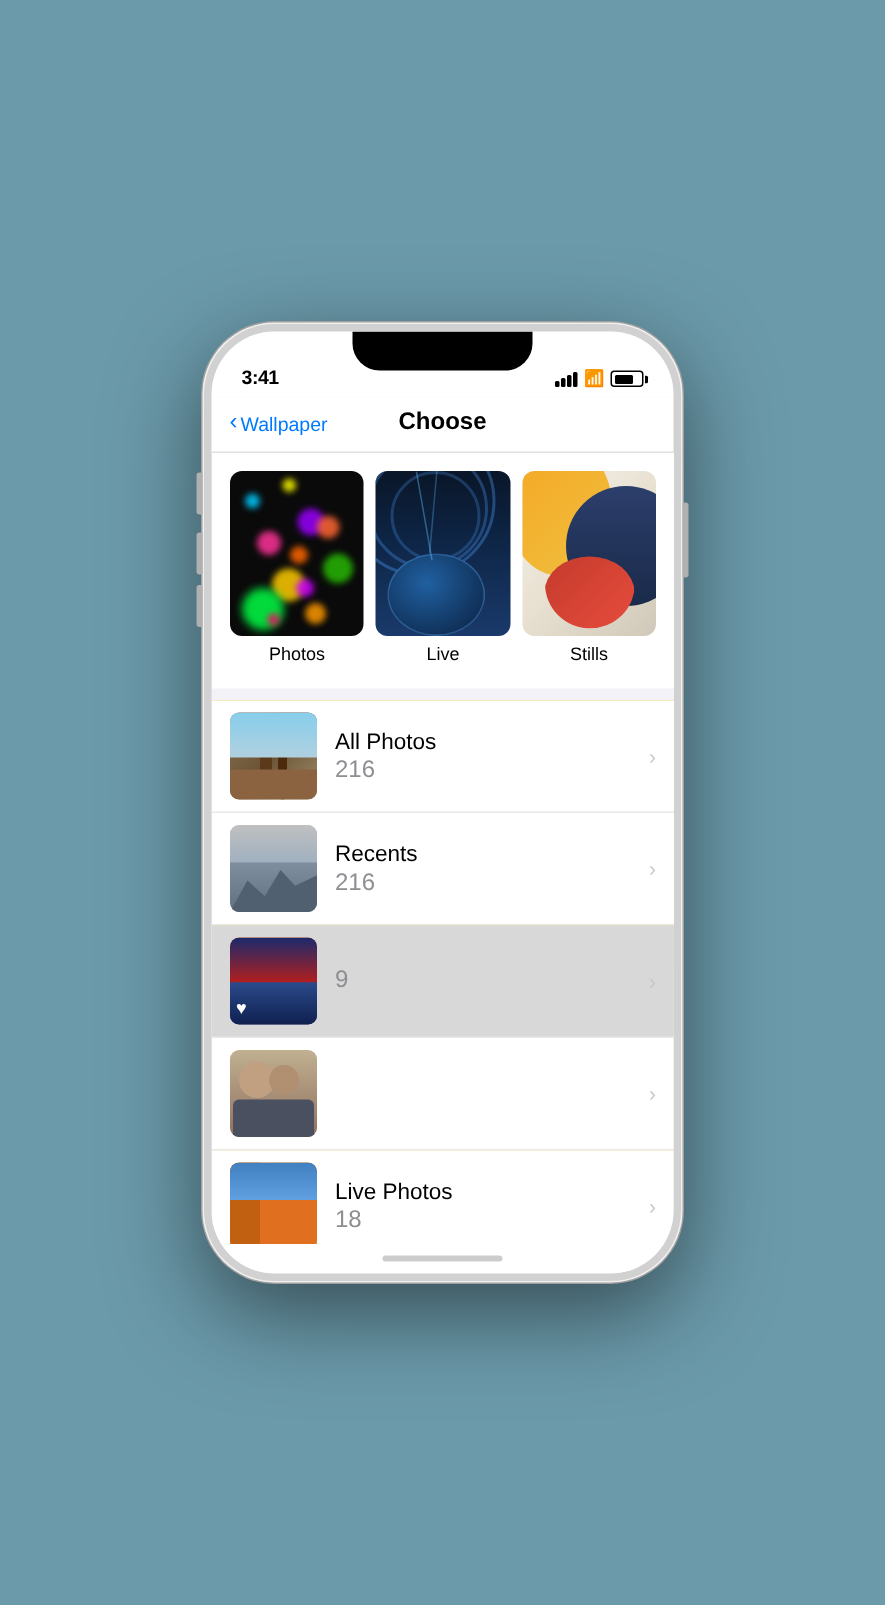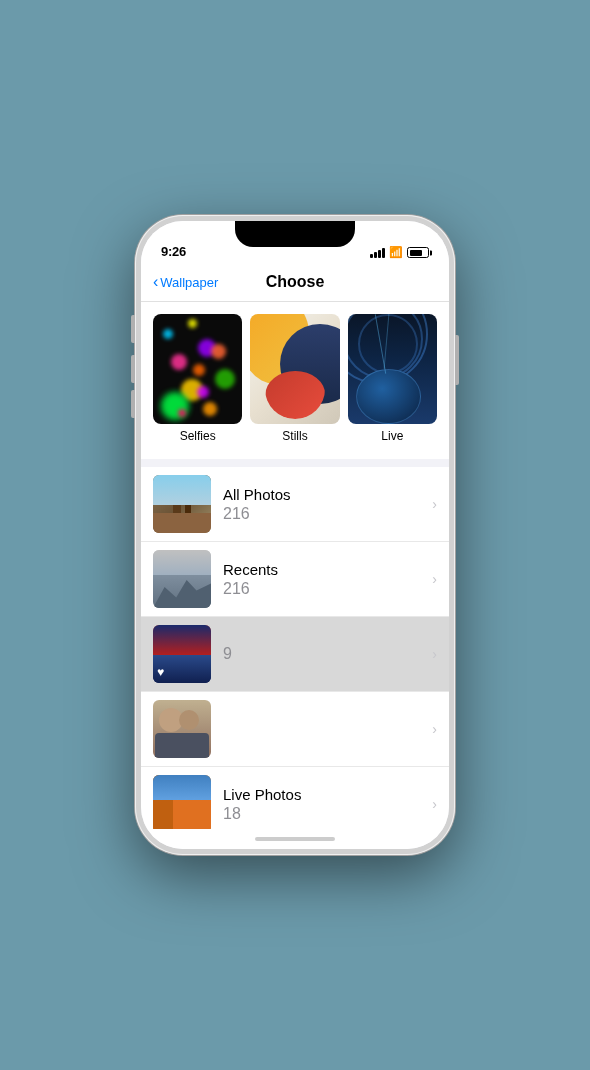--- a/index.html
+++ b/index.html
@@ -405,21 +405,21 @@
     }
   </style>
 </head>
 <body>
 
 <div class="phone-outer">
   <div class="phone-screen">
 
     <div class="status-bar">
       <div class="notch"></div>
-      <span class="status-time">9:26</span>
+      <span class="status-time">3:41</span>
       <div class="status-icons">
         <div class="signal-bars">
           <span style="height:4px"></span>
           <span style="height:6px"></span>
           <span style="height:8px"></span>
           <span style="height:10px"></span>
         </div>
         <span class="wifi-icon">📶</span>
         <div class="battery">
           <div class="battery-fill"></div>
@@ -449,47 +449,47 @@
               <div class="bokeh-dot" style="width:28px;height:28px;background:#00ff44;top:78px;left:8px;filter:blur(3px);"></div>
               <div class="bokeh-dot" style="width:18px;height:18px;background:#9900ff;top:25px;left:45px;"></div>
               <div class="bokeh-dot" style="width:14px;height:14px;background:#ff9900;top:88px;left:50px;"></div>
               <div class="bokeh-dot" style="width:10px;height:10px;background:#00ccff;top:15px;left:10px;"></div>
               <div class="bokeh-dot" style="width:8px;height:8px;background:#ff0066;top:95px;left:25px;"></div>
               <div class="bokeh-dot" style="width:20px;height:20px;background:#33ff00;top:55px;left:62px;opacity:0.6;"></div>
               <div class="bokeh-dot" style="width:15px;height:15px;background:#ff6633;top:30px;left:58px;"></div>
               <div class="bokeh-dot" style="width:12px;height:12px;background:#cc00ff;top:72px;left:44px;"></div>
               <div class="bokeh-dot" style="width:9px;height:9px;background:#ffff00;top:5px;left:35px;"></div>
             </div>
-            <span class="category-label">Selfies</span>
+            <span class="category-label">Photos</span>
+          </div>
+
+          <div class="category-item">
+            <div class="category-thumb thumb-live">
+
+              <div class="live-arc" style="width:100px;height:100px;top:-30px;left:-20px;border-color:rgba(80,160,255,0.35);"></div>
+              <div class="live-arc" style="width:80px;height:80px;top:-15px;left:-5px;border-color:rgba(80,160,255,0.3);"></div>
+              <div class="live-arc" style="width:60px;height:60px;top:0px;left:10px;border-color:rgba(80,160,255,0.25);"></div>
+
+              <div class="live-sphere" style="width:65px;height:55px;bottom:0px;left:8px;"></div>
+
+              <div style="position:absolute;width:1px;height:60px;background:rgba(100,200,255,0.4);top:0;left:32px;transform:rotate(-10deg);"></div>
+              <div style="position:absolute;width:1px;height:55px;background:rgba(100,200,255,0.3);top:0;left:38px;transform:rotate(5deg);"></div>
+            </div>
+            <span class="category-label">Live</span>
           </div>
 
           <div class="category-item">
             <div class="category-thumb thumb-stills">
               <div class="stills-shape1"></div>
               <div class="stills-shape2"></div>
               <div class="stills-shape3"></div>
             </div>
             <span class="category-label">Stills</span>
           </div>
 
-          <div class="category-item">
-            <div class="category-thumb thumb-live">
-
-              <div class="live-arc" style="width:100px;height:100px;top:-30px;left:-20px;border-color:rgba(80,160,255,0.35);"></div>
-              <div class="live-arc" style="width:80px;height:80px;top:-15px;left:-5px;border-color:rgba(80,160,255,0.3);"></div>
-              <div class="live-arc" style="width:60px;height:60px;top:0px;left:10px;border-color:rgba(80,160,255,0.25);"></div>
-
-              <div class="live-sphere" style="width:65px;height:55px;bottom:0px;left:8px;"></div>
-
-              <div style="position:absolute;width:1px;height:60px;background:rgba(100,200,255,0.4);top:0;left:32px;transform:rotate(-10deg);"></div>
-              <div style="position:absolute;width:1px;height:55px;background:rgba(100,200,255,0.3);top:0;left:38px;transform:rotate(5deg);"></div>
-            </div>
-            <span class="category-label">Live</span>
-          </div>
-
         </div>
       </div>
 
       <div class="photo-list">
 
         <div class="list-item">
           <div class="item-thumb thumb-all-photos">
 
             <div style="position:absolute;width:8px;height:45px;background:#5a3a1a;left:20px;top:12px;border-radius:3px;"></div>
             <div style="position:absolute;width:6px;height:50px;background:#4a2a0a;left:32px;top:8px;border-radius:3px;"></div>

